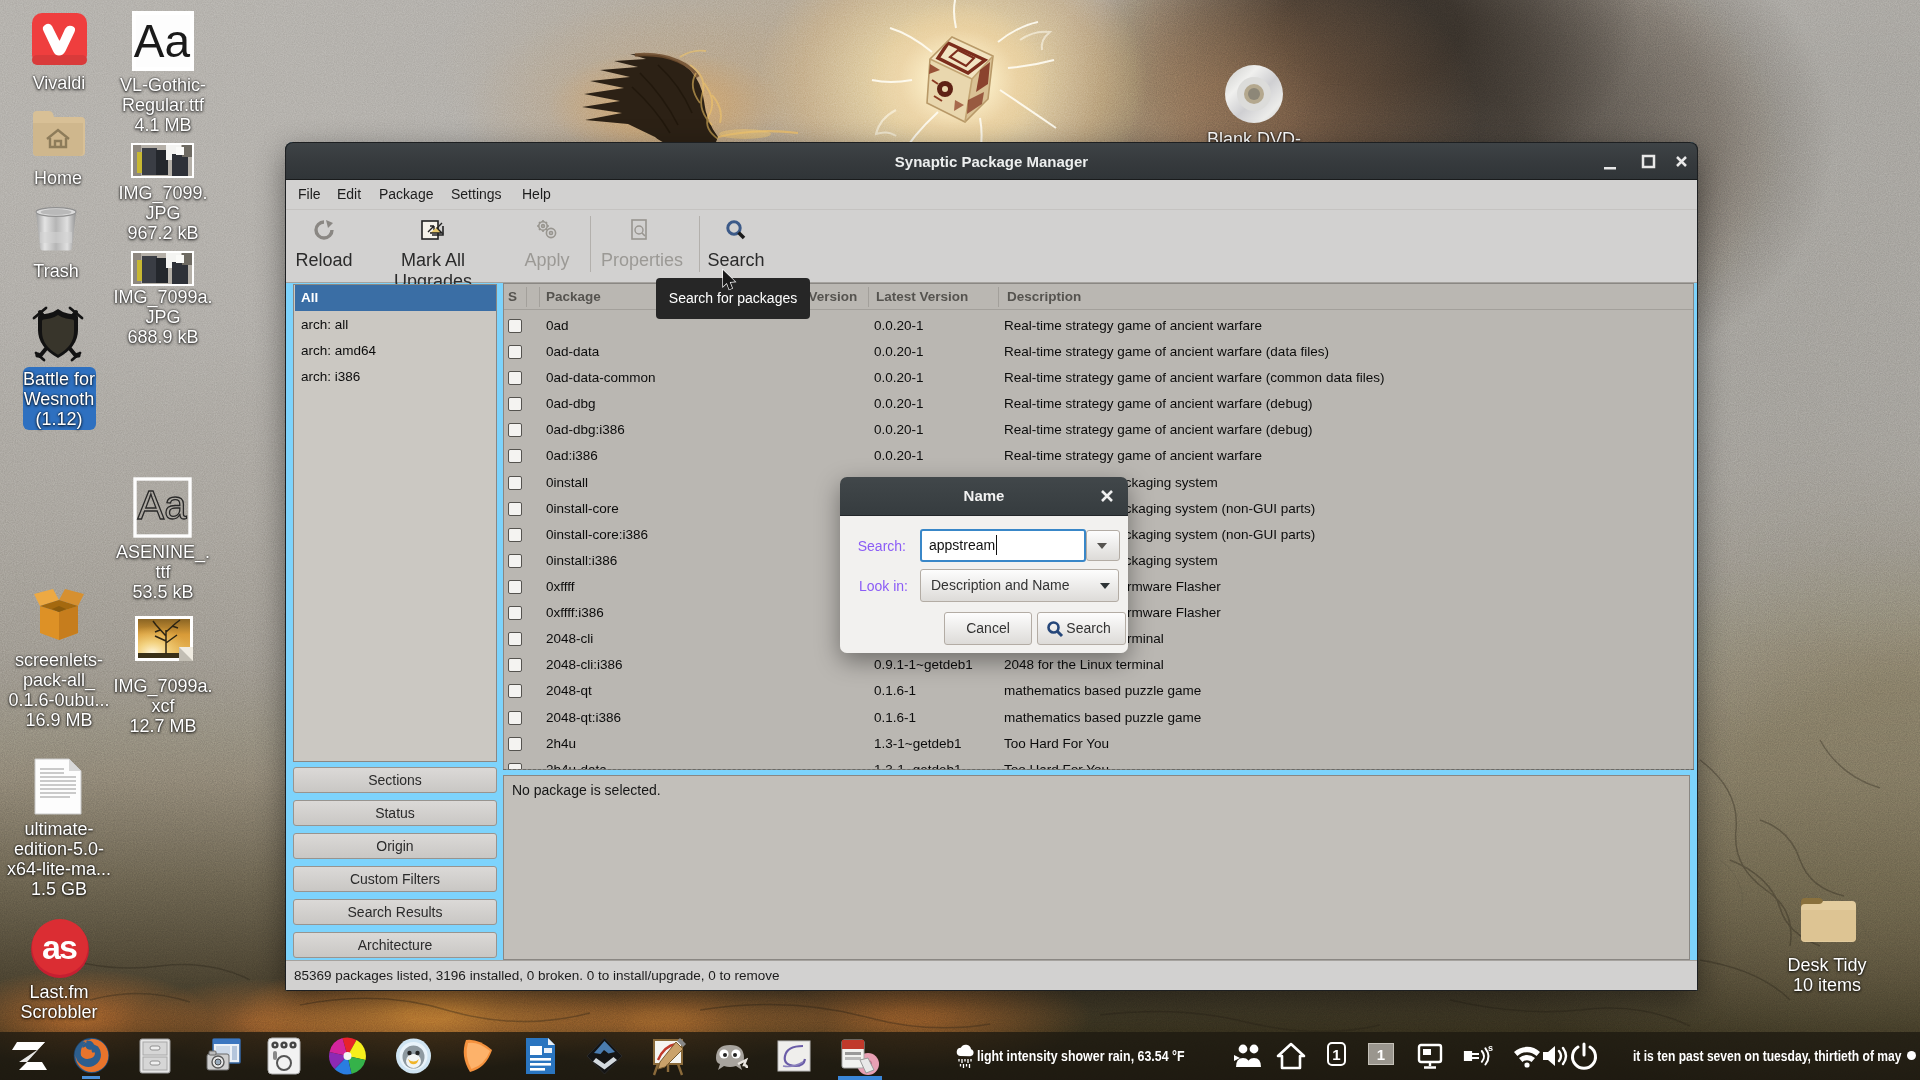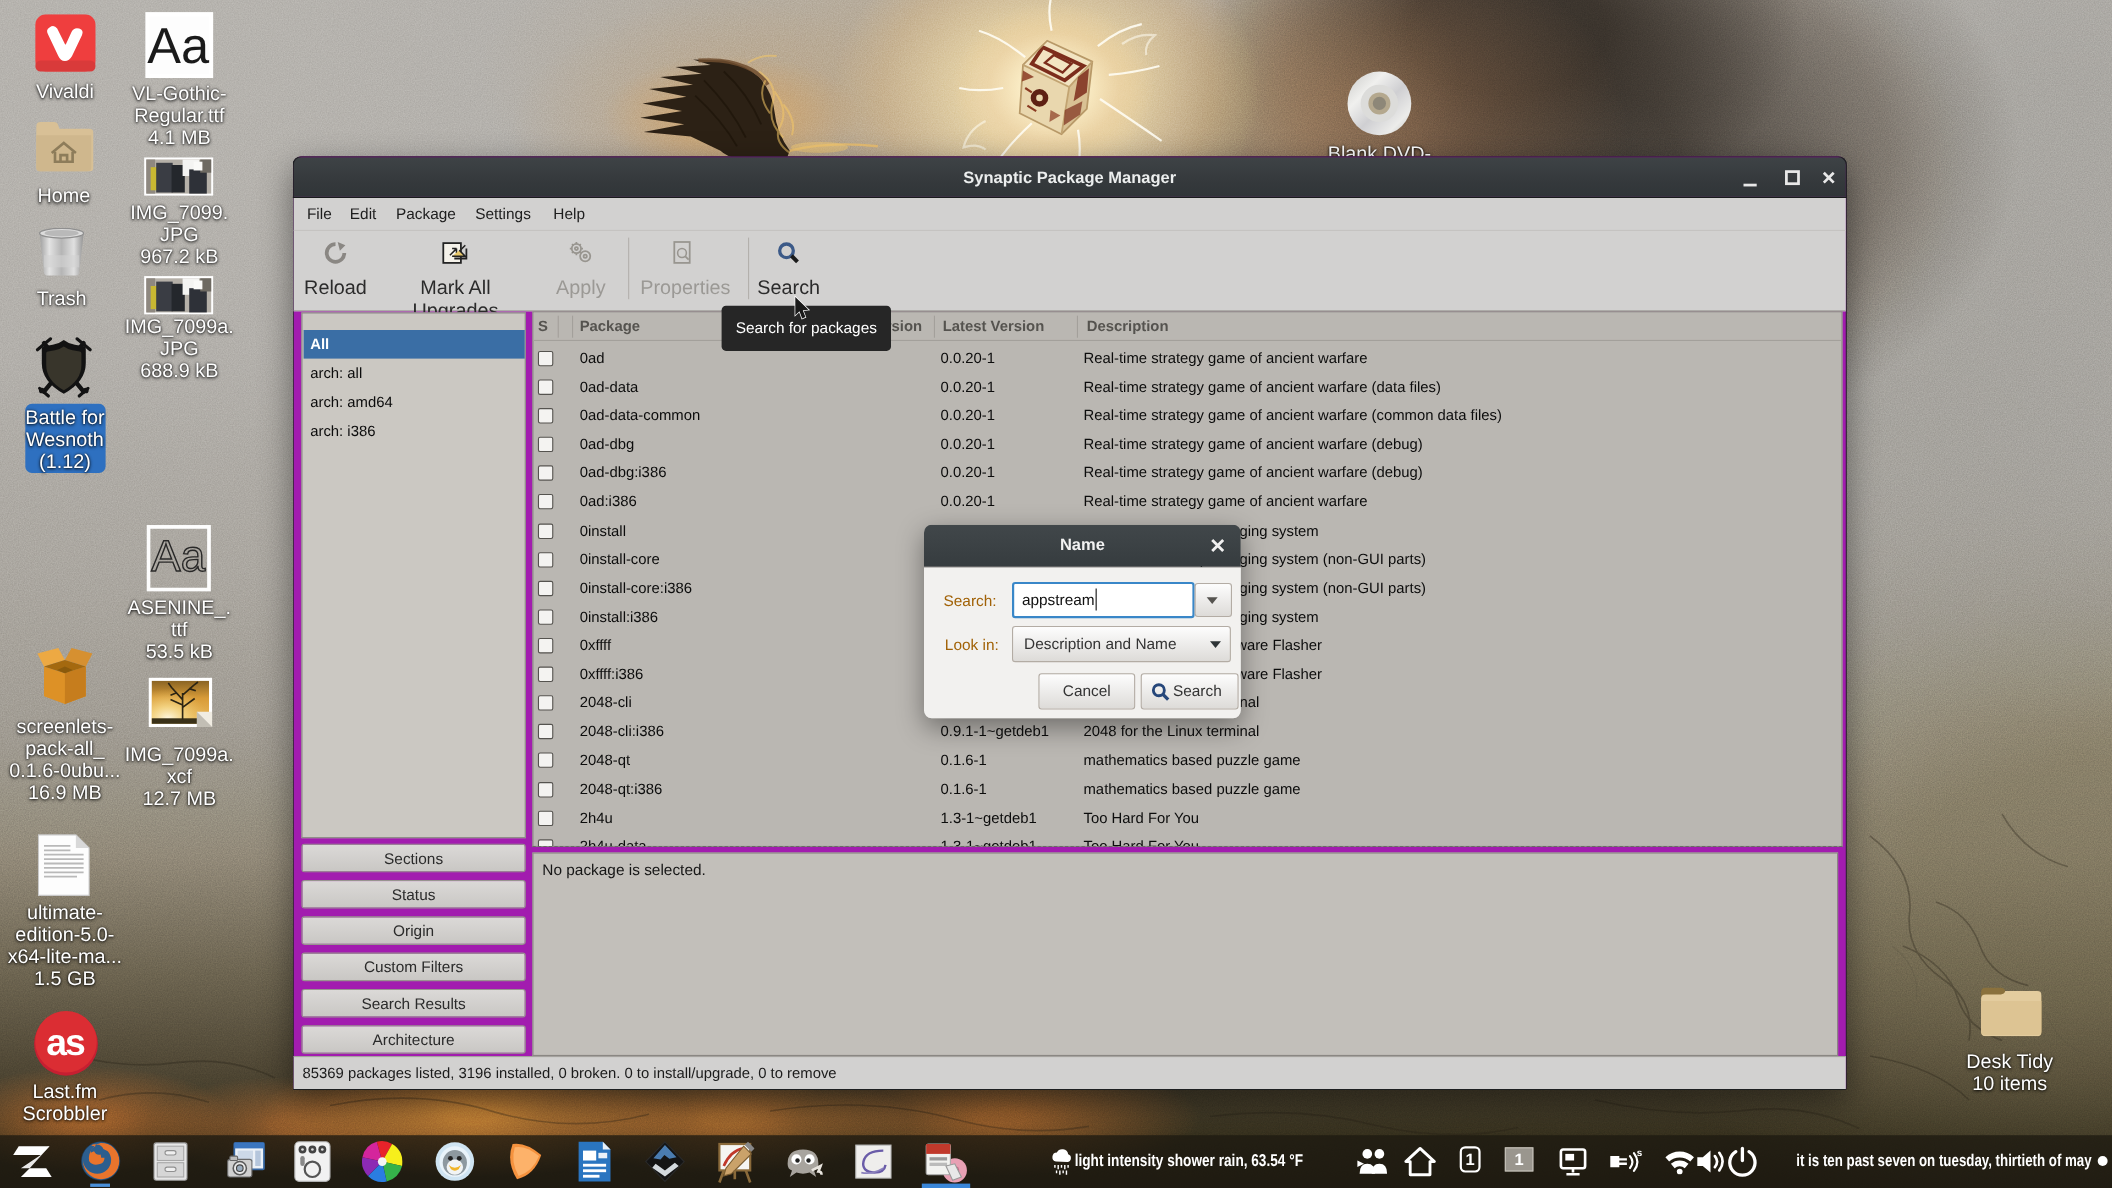--- a/index.html
+++ b/index.html
@@ -29,38 +29,38 @@
   radial-gradient(420px 300px at 1900px 620px, rgba(128,120,100,.35) 20%, rgba(128,120,100,0) 75%),
   linear-gradient(180deg, #a7a49f 0%, #a4a19c 30%, #9d9992 48%, #938e85 60%, #80796b 72%, #5f5847 82%, #453e2e 90%, #2e2919 96%, #1f1a10 100%);
 }
 #wallnoise { position:absolute; left:0; top:0; width:1920px; height:1080px; opacity:.65; mix-blend-mode:overlay; }
 
 
 .dlabel { position:absolute; color:#fff; font-size:18px; line-height:20px; text-align:center;
   text-shadow:0 1px 3px rgba(0,0,0,.9), 0 0 2px rgba(0,0,0,.7); white-space:pre; }
 
 
-#win { position:absolute; left:266px; top:142px; width:1413px; height:849px;
-  background:#a21caf; border:1px solid #1d1f21; border-top:none; border-radius:8px 8px 2px 2px;
+#win { position:absolute; left:285px; top:142px; width:1413px; height:849px;
+  background:#7dd3fc; border:1px solid #1d1f21; border-top:none; border-radius:8px 8px 2px 2px;
   box-shadow:0 10px 30px rgba(0,0,0,.45); }
 #titlebar { position:absolute; left:-1px; top:0; width:1413px; height:38px;
   background:linear-gradient(180deg,#3e4346 0%,#35393c 60%,#303538 100%);
   border:1px solid #1d1f21; border-bottom:1px solid #191b1c; border-radius:8px 8px 0 0; }
 #titlebar .t { position:absolute; left:0; right:0; top:10px; text-align:center; color:#eceeee; font-weight:bold; font-size:15px; }
 #menubar { position:absolute; left:0; top:38px; width:1411px; height:30px; background:#d2d1d0; border-bottom:1px solid #c5c3c1; }
 #menubar span { position:absolute; top:6px; font-size:14px; color:#1d1d1d; }
 #toolbar { position:absolute; left:0; top:68px; width:1411px; height:73px; background:#d2d1d0; border-bottom:1px solid #a5a29e; }
 .tbtn { position:absolute; top:8px; text-align:center; }
 .tbtn .lab { font-size:18px; color:#2b2b2b; margin-top:4px; }
 .tbtn.dis .lab { color:#9b9995; }
 .tsep { position:absolute; top:6px; width:1px; height:56px; background:#b3b0ac; }
 
 
 #sidebar { position:absolute; left:7px; top:142px; width:204px; height:478px; background:#cbc8c2; border:1px solid #8a8783; }
-.srow { position:absolute; left:1px; width:201px; height:26px; font-size:13.5px; color:#0c0c0c; padding-left:6px; line-height:26px;margin-top:15px; }
+.srow { position:absolute; left:1px; width:201px; height:26px; font-size:13.5px; color:#0c0c0c; padding-left:6px; line-height:26px; }
 .srow.sel { background:#3a6ea5; color:#fff; font-weight:bold; }
 .sbtn { position:absolute; left:7px; width:204px; height:26px; background:linear-gradient(180deg,#dbd9d7,#c9c7c4);
   border:1px solid #98948f; border-radius:3px; text-align:center; font-size:14px; color:#2b2b2b; line-height:24px; }
 
 #tablewrap { position:absolute; left:217px; top:141px; width:1191px; height:487px; background:#bab7b2; border:1px solid #8a8783; overflow:hidden; }
 #thead { position:absolute; left:0; top:0; width:1189px; height:26px; background:#bab7b2; border-bottom:1px solid #a3a09b; }
 #thead span { position:absolute; top:5px; font-weight:bold; font-size:13.5px; color:#55534f; }
 .hsep { position:absolute; top:3px; width:1px; height:20px; background:#a3a09b; }
 .trow { position:absolute; left:0; width:1189px; height:26px; }
 .trow .cb { position:absolute; left:4px; top:6px; width:14px; height:14px; background:#f4f3f1; border:1px solid #55534f; border-radius:2px; }
@@ -77,21 +77,21 @@
 #tooltip { position:absolute; left:656px; top:278px; width:154px; height:41px; background:#262626; border-radius:4px;
   color:#fff; font-size:14px; text-align:center; line-height:41px; z-index:40; }
 
 
 #finddlg { position:absolute; left:840px; top:477px; width:288px; height:176px; z-index:50;
   border-radius:7px; box-shadow:0 8px 24px rgba(0,0,0,.4); }
 #fdtitle { position:absolute; left:0; top:0; width:288px; height:39px; background:linear-gradient(180deg,#41474a,#363c3f);
   border-radius:7px 7px 0 0; border-bottom:1px solid #23272a; }
 #fdtitle .t { position:absolute; left:0; right:0; top:10px; text-align:center; color:#f2f2f2; font-weight:bold; font-size:15px; }
 #fdbody { position:absolute; left:0; top:39px; width:288px; height:137px; background:#f2f1ef; border-radius:0 0 7px 7px; }
-.fdlab { position:absolute; font-size:14px; color:#a16207; }
+.fdlab { position:absolute; font-size:14px; color:#8b5cf6; }
 .fbtn { position:absolute; height:33px; background:linear-gradient(180deg,#fdfdfd,#dddbd8);
  border:1px solid #b3aca4; border-radius:3px; text-align:center; font-size:14px; color:#333; }
 
 
 #taskbar { position:absolute; left:0; top:1032px; width:1920px; height:48px; background:rgba(30,25,17,.78); z-index:60; }
 .tkt { position:absolute; color:#fff; font-weight:bold; font-size:15.5px; top:15px; white-space:nowrap; transform-origin:left center; }
 </style>
 </head>
 <body>
 <div id="stage">

